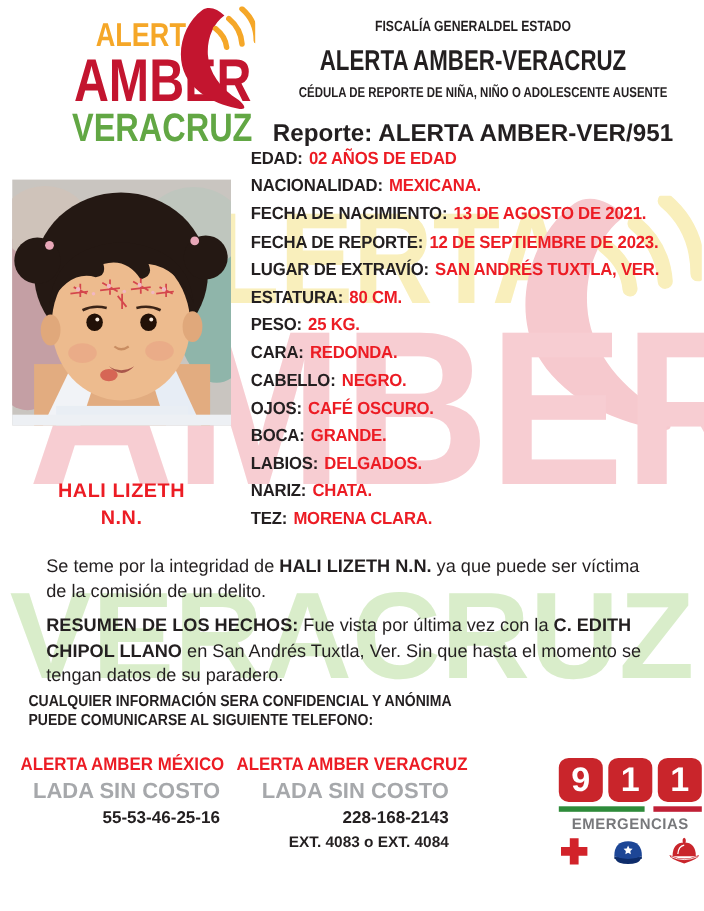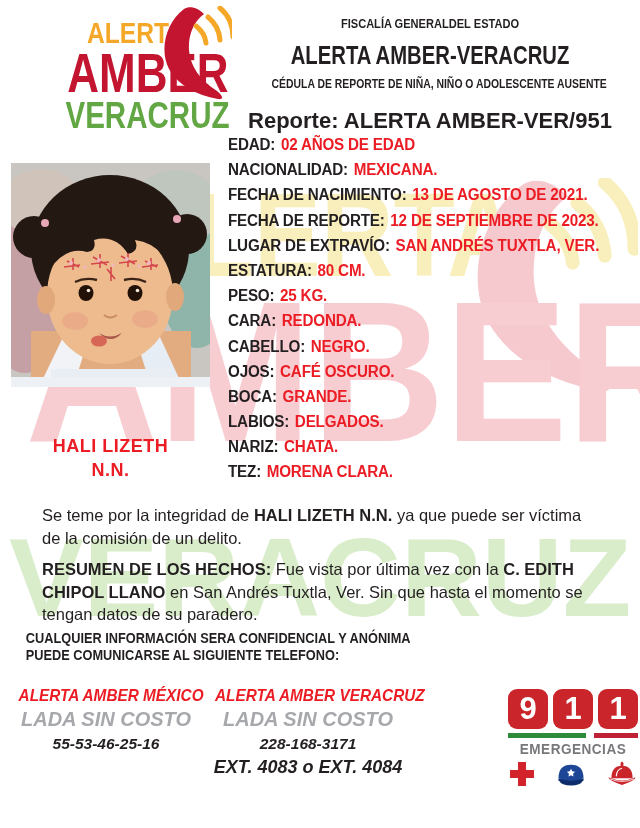--- a/index.html
+++ b/index.html
@@ -55,27 +55,27 @@
            font-size:16.5px;line-height:22.5px;}
   .resumen p{margin:0;}
   .resumen p + p{margin-top:9px;}
 
   
   .confidential{position:absolute;left:0;top:630px;width:430px;text-align:left;
                 color:var(--black);font-weight:bold;font-size:14.5px;line-height:17px;}
   .confidential .cline{transform:scaleX(.88);}
 
   
-  .contact{position:absolute;text-align:center;font-style:italic;}
+  .contact{position:absolute;text-align:right;}
   .contact-1{left:12px;top:686px;width:188px;}
   .contact-2{left:208px;top:686px;width:200px;}
   .contact-title{font-size:16.5px;font-weight:bold;color:var(--red);white-space:nowrap;transform:scaleX(.93);}
   .contact-lada{font-size:20px;font-weight:bold;color:var(--gray);margin-top:3px;}
   .contact-phone{font-size:15.5px;font-weight:bold;color:var(--black);margin-top:4px;}
-  .contact-ext{font-size:18px;font-weight:bold;color:var(--black);margin-top:4px;}
+  .contact-ext{font-size:14px;font-weight:bold;color:var(--black);margin-top:4px;}
   .contact-ext:empty{display:none;}
 
   
   .nine11{position:absolute;left:508px;top:689px;width:130px;}
   .digits{display:flex;gap:5px;}
   .digit{width:40px;height:40px;background:var(--em-red);border-radius:9px;
          color:#fff;font-weight:bold;font-size:31px;line-height:40px;text-align:center;}
   .bars{position:relative;height:5px;margin-top:4px;}
   .bar-green{position:absolute;left:0;top:0;width:78px;height:5px;background:#2E8B3A;}
   .bar-red{position:absolute;left:86px;top:0;width:44px;height:5px;background:#C02036;}
@@ -260,21 +260,21 @@
 
     <div class="contact contact-1">
       <div class="contact-title">ALERTA AMBER MÉXICO</div>
       <div class="contact-lada">LADA SIN COSTO</div>
       <div class="contact-phone">55-53-46-25-16</div>
 
     </div>
     <div class="contact contact-2">
       <div class="contact-title">ALERTA AMBER VERACRUZ</div>
       <div class="contact-lada">LADA SIN COSTO</div>
-      <div class="contact-phone">228-168-3171</div>
+      <div class="contact-phone">228-168-2143</div>
       <div class="contact-ext">EXT. 4083 o EXT. 4084</div>
     </div>
 
     <div class="nine11">
       <div class="digits">
 
           <div class="digit">9</div>
 
           <div class="digit">1</div>
 

